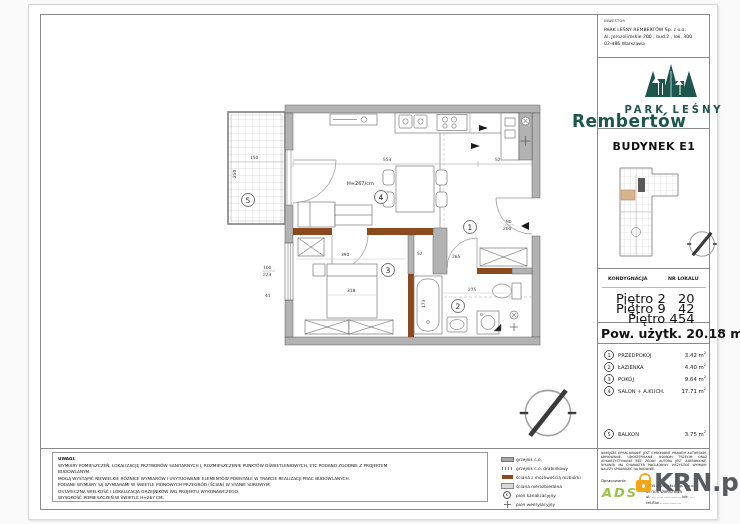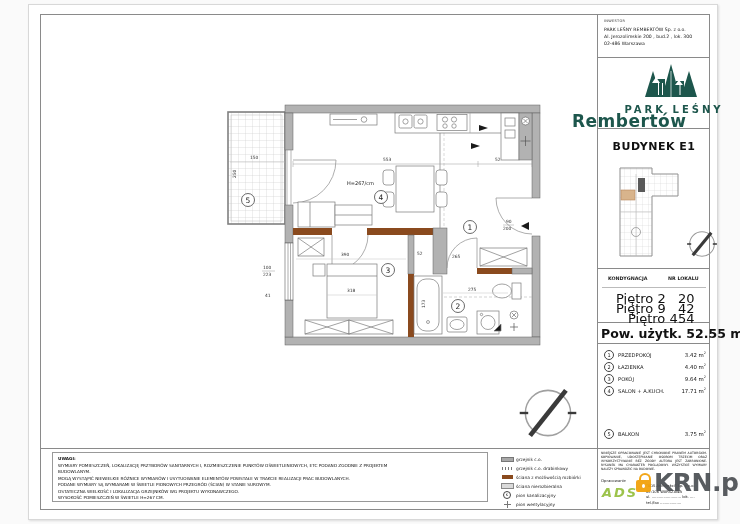--- a/index.html
+++ b/index.html
@@ -117,21 +117,21 @@
   <div class="abs tbl-h" style="left:668px;top:276px;">NR LOKALU</div>
   <div class="abs tbl-c" style="left:616px;top:291px;">Piętro 2</div>
   <div class="abs tbl-c" style="left:678px;top:291px;">20</div>
   <div class="abs tbl-c" style="left:616px;top:301px;">Piętro 9</div>
   <div class="abs tbl-c" style="left:678px;top:301px;">42</div>
   <div class="abs tbl-c" style="left:616px;top:311px;margin-left:12px;">Piętro 4</div>
   <div class="abs tbl-c" style="left:678px;top:311px;">54</div>
 
   <div class="abs pow" style="left:601px;top:326px;">
     <span>Pow. użytk.</span>
-    <span>52.55</span>
+    <span>20.18</span>
     <span>m</span>
   </div>
 
   <div class="room-row" style="top:349px;">
     <span class="rcirc">1</span>
     <span class="rname">PRZEDPOKÓJ</span>
     <span class="rarea"><span>3.42</span>&nbsp;<span>m</span><sup>2</sup></span>
   </div>
   <div class="room-row" style="top:361px;">
     <span class="rcirc">2</span>

